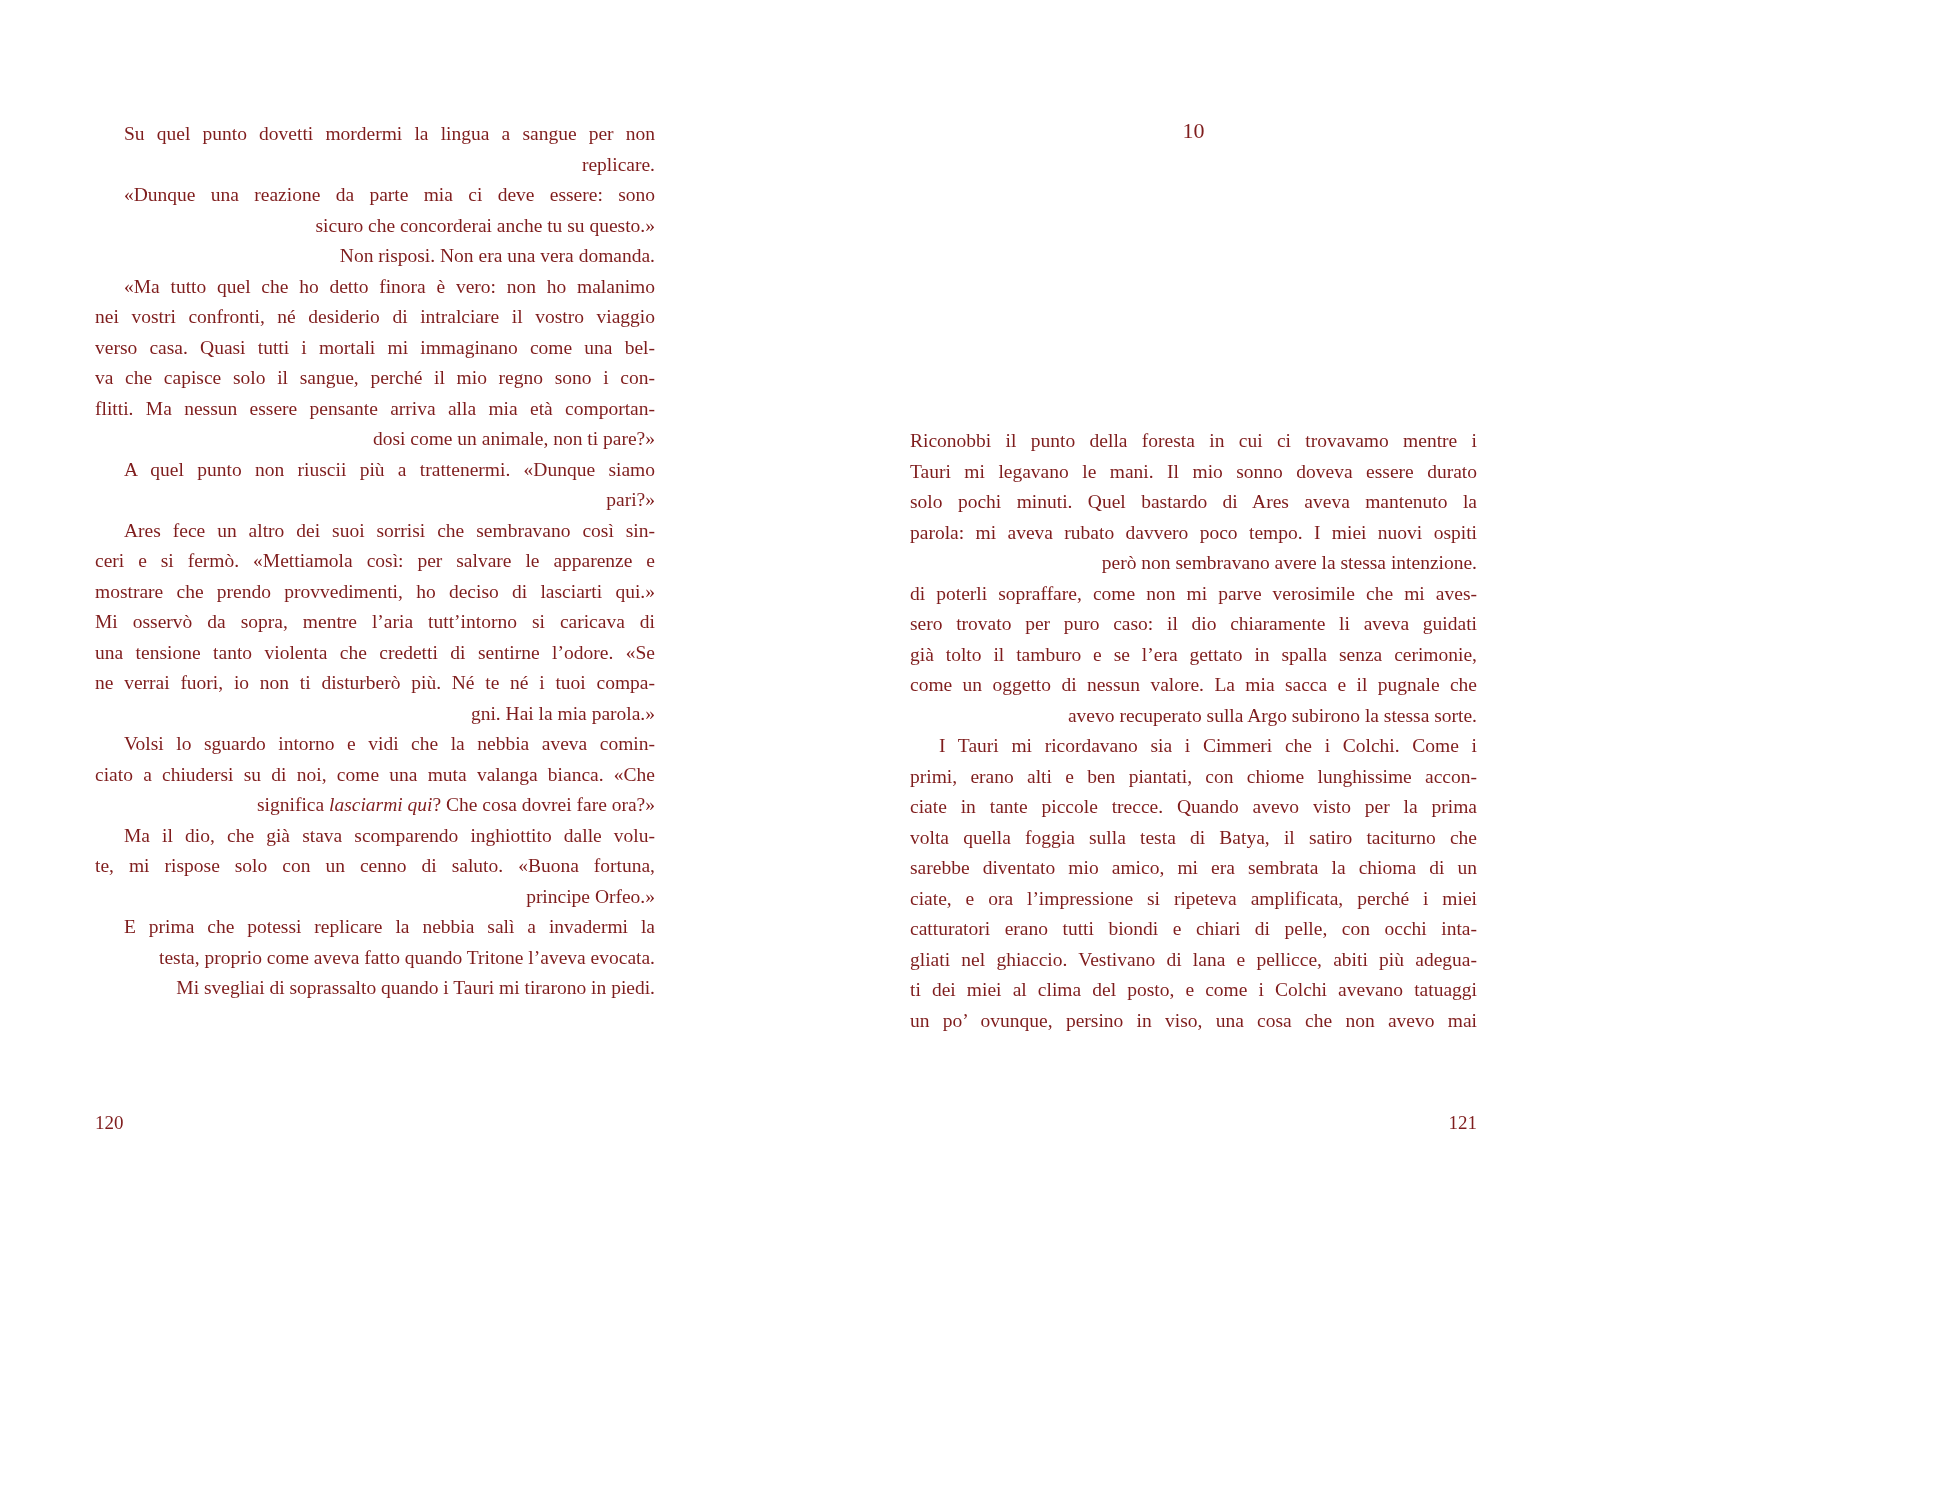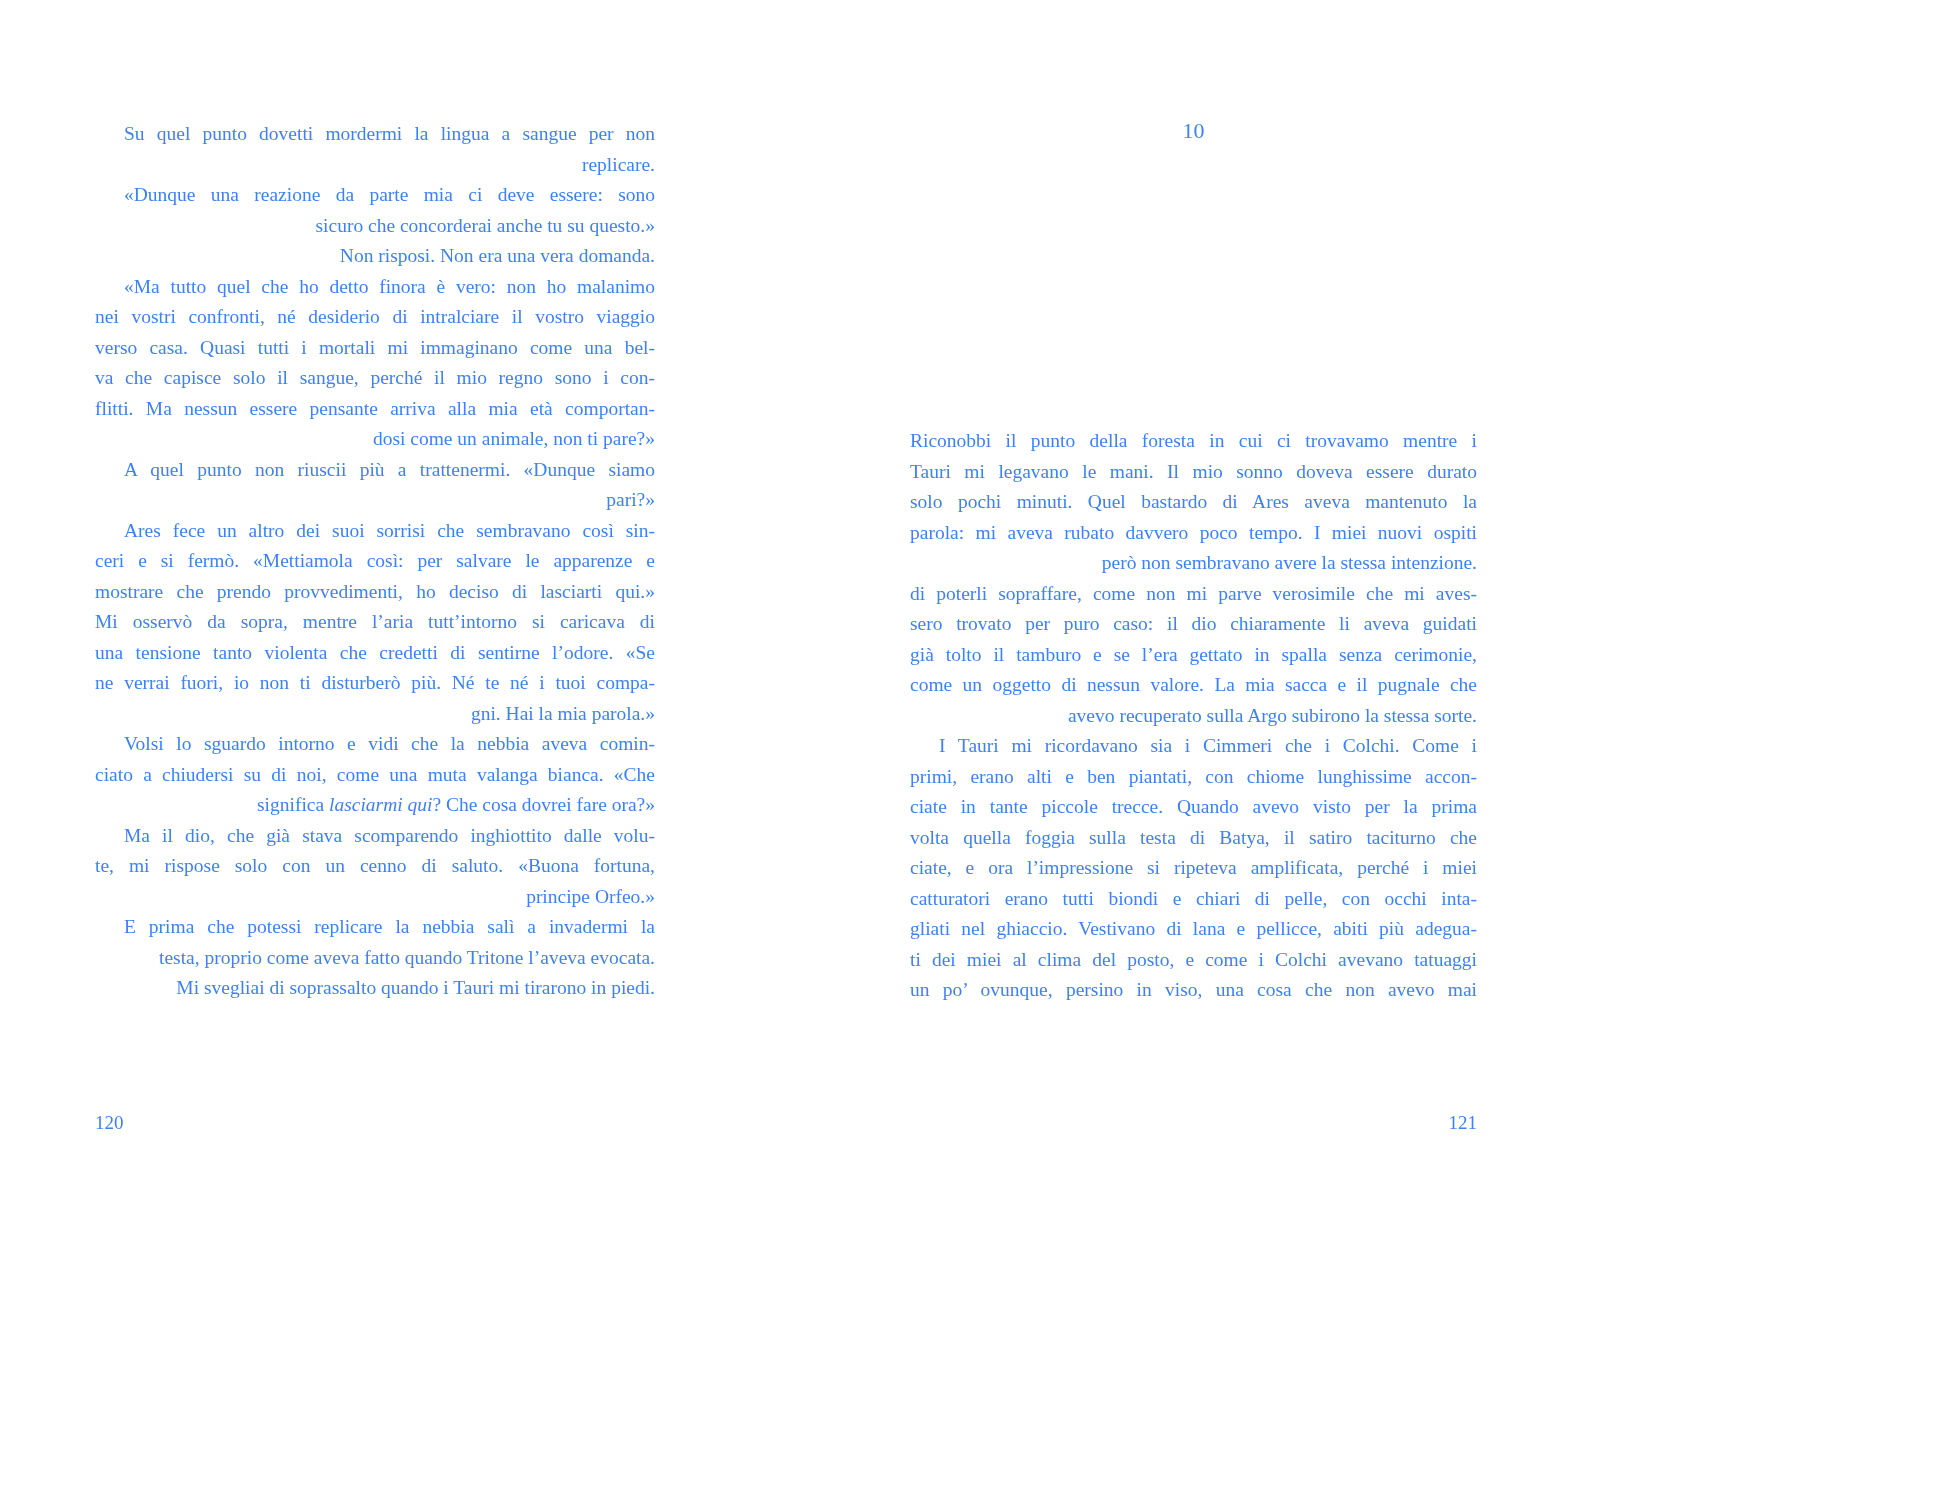--- a/index.html
+++ b/index.html
@@ -6,21 +6,21 @@
     margin: 0;
     padding: 0;
     background: #ffffff;
   }
   .spread {
     position: relative;
     width: 1946px;
     height: 1494px;
     background: #ffffff;
     font-family: "Liberation Serif", "DejaVu Serif", serif;
-    color: #3b82f6;
+    color: #7f1d1d;
     overflow: hidden;
   }
   .text-column {
     position: absolute;
   }
   #left-lines {
     left: 95px;
     top: 119px;
     width: 560px;
   }
@@ -122,20 +122,21 @@
         <div class="line last">però non sembravano avere la stessa intenzione.</div>
         <div class="line justify">di poterli sopraffare, come non mi parve verosimile che mi aves-</div>
         <div class="line justify">sero trovato per puro caso: il dio chiaramente li aveva guidati</div>
         <div class="line justify">già tolto il tamburo e se l’era gettato in spalla senza cerimonie,</div>
         <div class="line justify">come un oggetto di nessun valore. La mia sacca e il pugnale che</div>
         <div class="line last">avevo recuperato sulla Argo subirono la stessa sorte.</div>
         <div class="line indent justify">I Tauri mi ricordavano sia i Cimmeri che i Colchi. Come i</div>
         <div class="line justify">primi, erano alti e ben piantati, con chiome lunghissime accon-</div>
         <div class="line justify">ciate in tante piccole trecce. Quando avevo visto per la prima</div>
         <div class="line justify">volta quella foggia sulla testa di Batya, il satiro taciturno che</div>
+        <div class="line justify">sarebbe diventato mio amico, mi era sembrata la chioma di un</div>
         <div class="line justify">ciate, e ora l’impressione si ripeteva amplificata, perché i miei</div>
         <div class="line justify">catturatori erano tutti biondi e chiari di pelle, con occhi inta-</div>
         <div class="line justify">gliati nel ghiaccio. Vestivano di lana e pellicce, abiti più adegua-</div>
         <div class="line justify">ti dei miei al clima del posto, e come i Colchi avevano tatuaggi</div>
         <div class="line justify">un po’ ovunque, persino in viso, una cosa che non avevo mai</div>
       </div>
     <div class="page-number page-number-right">121</div>
   </div>
 
 </div>

